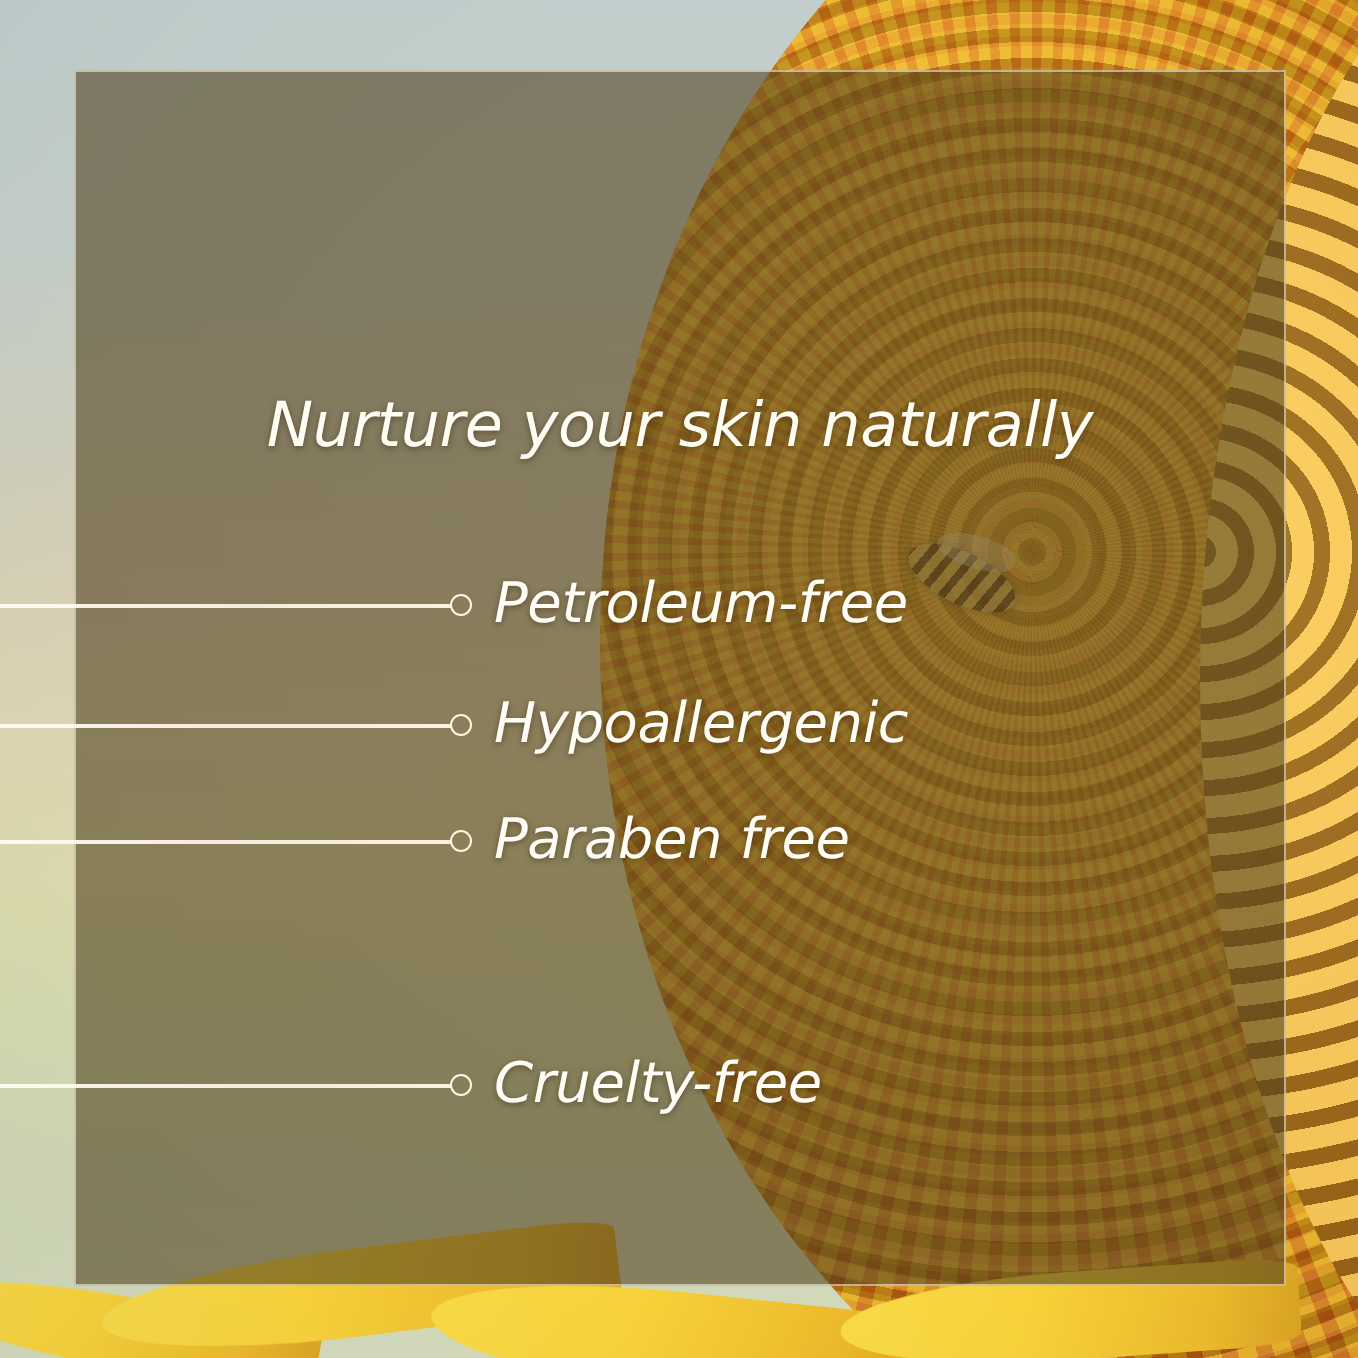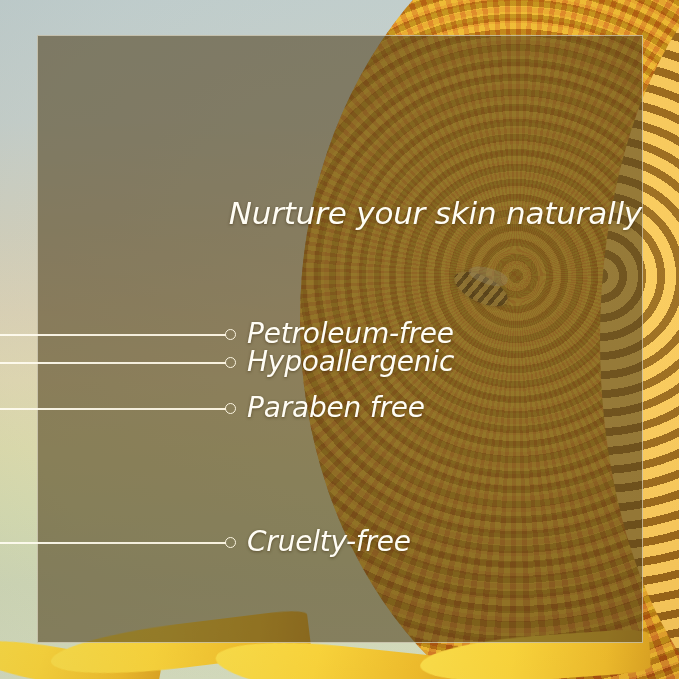--- a/index.html
+++ b/index.html
@@ -177,21 +177,21 @@
   .wordmark .reg{
     font-size:10px;
     vertical-align:super;
     font-style:normal;
     margin-left:1px;
   }
 
   
   .headline{
     position:absolute; left:0; right:0; top:159px;
-    text-align:right;
+    text-align:center;
     font-family:"DejaVu Sans", sans-serif;
     font-style:italic;
     font-weight:400;
     font-size:31px;
     letter-spacing:-.2px;
     color:#fffdf4;
     text-shadow:0 1px 3px rgba(50,34,6,.5);
     white-space:nowrap;
   }
 
@@ -225,23 +225,23 @@
     font-family:"DejaVu Sans", sans-serif;
     font-style:italic;
     font-weight:400;
     font-size:28px;
     letter-spacing:-.2px;
     color:#fffdf5;
     text-shadow:0 1px 3px rgba(50,34,6,.5);
     white-space:nowrap;
   }
 
-  .f0{ top:290px;margin-top:32px; }
+  .f0{ top:290px; }
   .f1{ top:350px; }
-  .f2{ top:396px;padding-left:21px; }
+  .f2{ top:408px;padding-left:21px; }
   .f3{ top:470px; }
   .f4{ top:530px; }
 </style>
 </head>
 <body>
 
 <div id="stage">
 
   <div class="photo">
     <div class="sky"></div>

